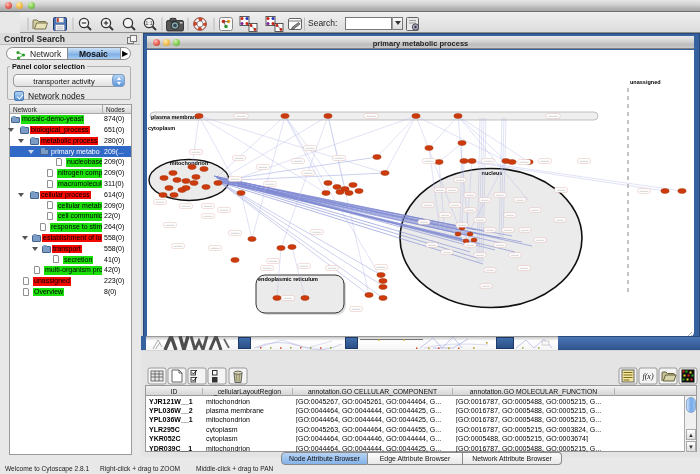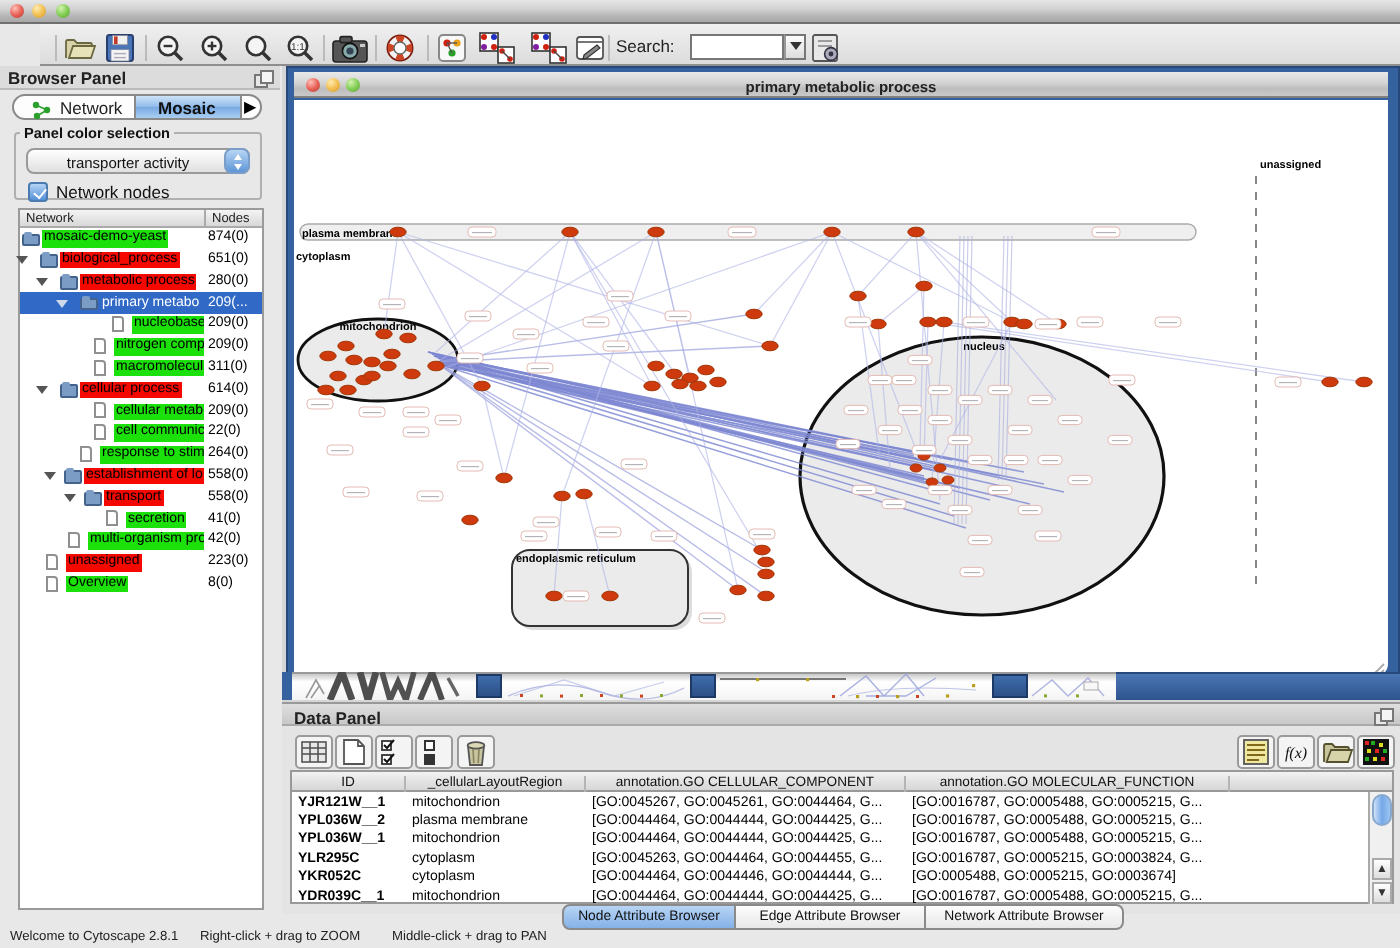--- a/index.html
+++ b/index.html
@@ -160,21 +160,21 @@
         <circle cx="9.5" cy="10.5" r="1.2" fill="#334"></circle>
       </g>
     </svg>
   <span class="abs" style="left:288px;top:6px;font-size:8.5px;color:#222;">Search:</span>
   <span class="abs" style="left:325px;top:4.5px;width:47px;height:13px;background:#fff;border:1px solid #777;"></span>
   <span class="abs" style="left:372px;top:4.5px;width:11px;height:13px;background:linear-gradient(#fcfcfc,#dcdcdc);border:1px solid #777;border-left:1px solid #999;"></span>
   <span class="abs" style="left:374.5px;top:8.5px;width:0;height:0;border-left:3px solid transparent;border-right:3px solid transparent;border-top:4px solid #333;"></span>
 </div>
 <div class="abs" id="cpanel">
   <div class="abs" id="cpanel-head">
-      <span>Browser Panel</span>
+      <span>Control Search</span>
     <svg class="abs" style="left:auto;right:3px;top:1.5px;" width="10" height="9" viewBox="0 0 10 9">
         <rect x="0.5" y="2.5" width="6" height="6" fill="#e8e8e8" stroke="#777"></rect>
         <rect x="3.5" y="0.5" width="6" height="6" fill="#f4f4f4" stroke="#777"></rect>
       </svg>
   </div>
   <div class="abs" id="cp-tabs">
     <svg class="abs" style="left:8px;top:1.5px;" width="12" height="10" viewBox="0 0 12 10">
         <circle cx="3" cy="2.5" r="1.6" fill="#2ca02c"></circle>
         <circle cx="8.5" cy="5" r="1.6" fill="#2ca02c"></circle>
         <circle cx="3.5" cy="8" r="1.6" fill="#2ca02c"></circle>
@@ -637,27 +637,20 @@
         <path d="M2 12 L12 4 L20 12 L30 3 L38 12" stroke="#9ba2dc" stroke-width="0.7" fill="none" opacity="0.8"></path>
         <rect x="28" y="5" width="7" height="4" fill="#f8f8f8" stroke="#aaa" stroke-width="0.5"></rect>
         <g fill="#88a832">
           <rect x="8" y="11.2" width="1.5" height="1.5"></rect>
           <rect x="24" y="11.2" width="1.5" height="1.5"></rect>
         </g>
       </svg>
       <div class="abs" style="left:417px;top:0px;width:142px;height:14px;background:linear-gradient(#4a76b4,#2e548e);border-top:1px solid #27497a;"></div>
   </div>
   <div class="abs" id="dpanel">
-    <div id="dpanel-head">
-        <span>Data Panel</span>
-      <svg class="abs" style="left:auto;right:3px;top:1.5px;" width="10" height="9" viewBox="0 0 10 9">
-          <rect x="0.5" y="2.5" width="6" height="6" fill="#e8e8e8" stroke="#777"></rect>
-          <rect x="3.5" y="0.5" width="6" height="6" fill="#f4f4f4" stroke="#777"></rect>
-        </svg>
-    </div>
     <svg class="abs" style="left:0;top:13px;" width="559" height="23" viewBox="0 0 559 23">
         <g transform="translate(7.0,4)">
           <rect x="0" y="0" width="18" height="16" rx="2" fill="#f4f4f4" stroke="#9a9a9a"></rect>
           <g transform="translate(2.5,1.5)">
             <rect x="0.5" y="1.5" width="12" height="10" fill="#e8e8e8" stroke="#555" stroke-width="0.8"></rect>
             <line x1="0.5" y1="4.5" x2="12.5" y2="4.5" stroke="#555" stroke-width="0.8"></line>
             <line x1="0.5" y1="7.5" x2="12.5" y2="7.5" stroke="#555" stroke-width="0.8"></line>
             <line x1="4.5" y1="1.5" x2="4.5" y2="11.5" stroke="#555" stroke-width="0.8"></line>
             <line x1="8.5" y1="1.5" x2="8.5" y2="11.5" stroke="#555" stroke-width="0.8"></line>
           </g>

